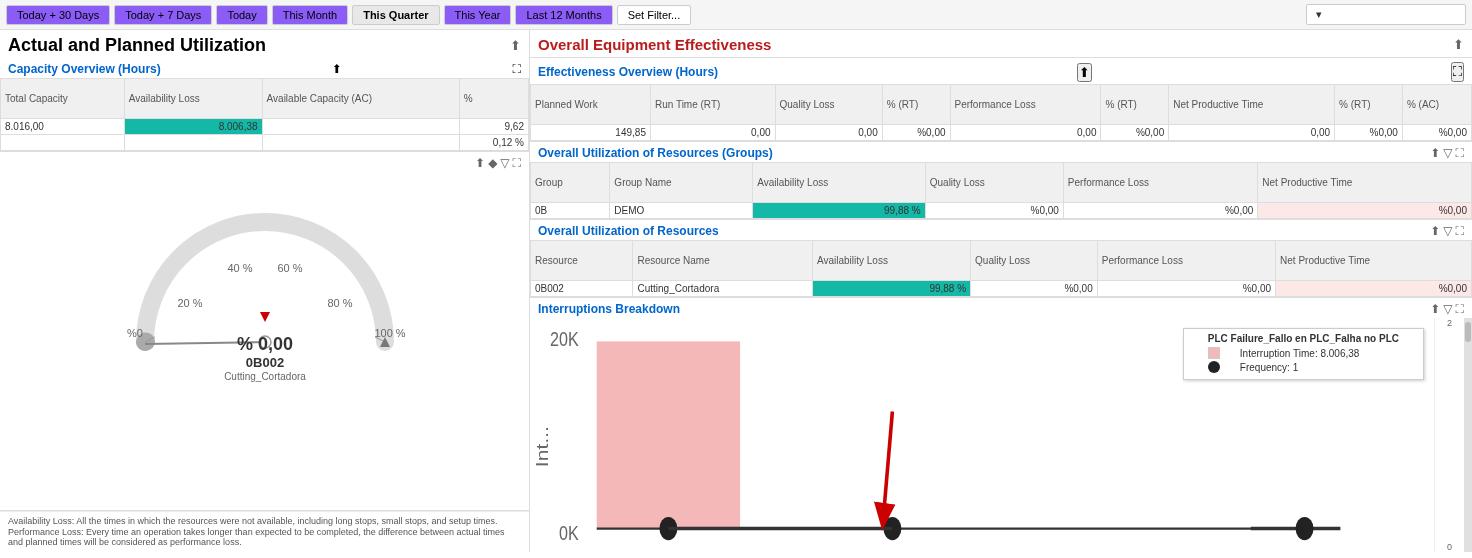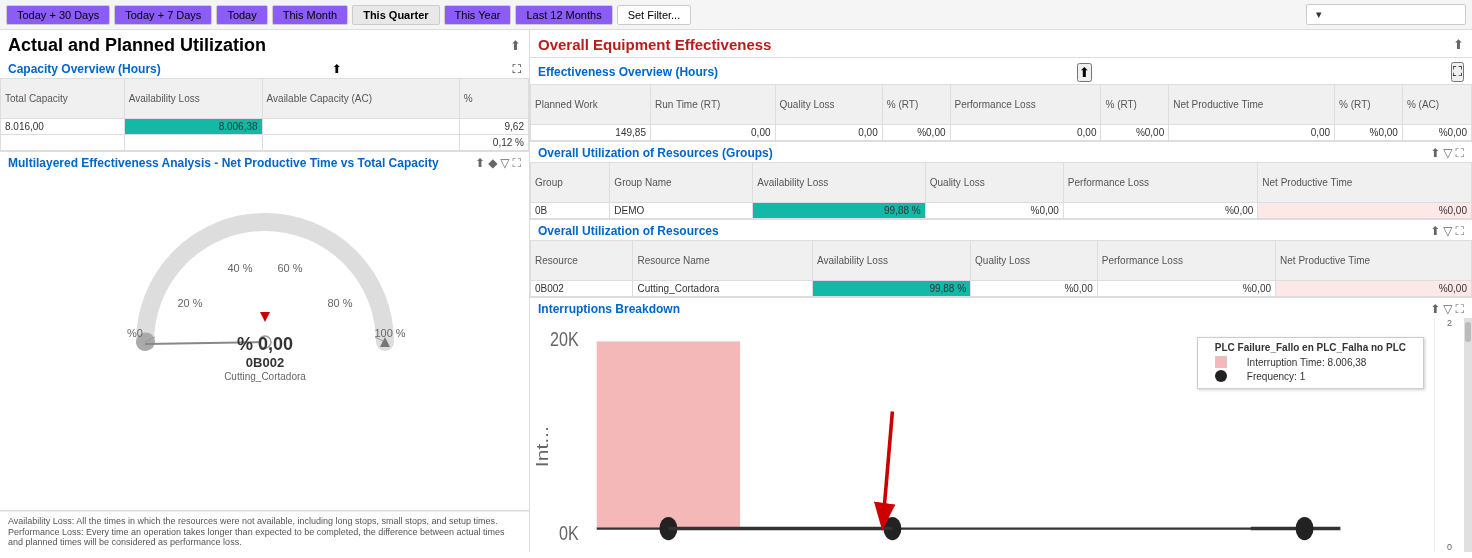--- a/index.html
+++ b/index.html
@@ -74,22 +74,22 @@
     .res-title .icon-btns { margin-left: auto; display: flex; gap: 3px; }
     .res-title .icon-btn { cursor: pointer; font-size: 12px; background: none; border: none; color: #666; }
 
     .interruptions-section { flex: 1; }
     .int-title { font-size: 12px; font-weight: bold; color: #0066cc; padding: 4px 8px 2px; display: flex; align-items: center; gap: 4px; }
     .int-title .icon-btns { margin-left: auto; display: flex; gap: 3px; }
     .int-title .icon-btn { cursor: pointer; font-size: 12px; background: none; border: none; color: #666; }
 
     .tooltip-box {
       position: absolute; background: #fff; border: 1px solid #ccc;
-      padding: 4px 17px; font-size: 10px; z-index: 10;
-      top: 19px; right: 10px; white-space: nowrap;
+      padding: 4px 24px; font-size: 10px; z-index: 10;
+      top: 10px; right: 10px; white-space: nowrap;
       box-shadow: 1px 1px 3px rgba(0,0,0,0.2);
     }
     .tooltip-box .tt-title { font-weight: bold; font-size: 10px; margin-bottom: 3px; }
     .tooltip-box .tt-row { display: flex; align-items: flex-end; gap: 20px; margin-bottom: 2px; }
     .tt-swatch { width: 12px; height: 12px; display: inline-block; }
 
     .scrollbar-right {
       width: 8px; background: #e0e0e0; display: flex; flex-direction: column;
       align-items: center; justify-content: flex-start; padding-top: 4px;
     }
@@ -155,21 +155,20 @@
             <td></td>
             <td></td>
             <td>0,12 %</td>
           </tr>
         </tbody>
       </table>
     </div>
 
     <div class="analysis-section">
       <div class="analysis-title">
-        <span>Multilayered Effectiveness Analysis - Net Productive Time vs Total Capacity</span>
         <div class="icon-btns">
           <button class="icon-btn">⬆</button>
           <button class="icon-btn">◆</button>
           <button class="icon-btn">▽</button>
           <button class="icon-btn">⛶</button>
         </div>
       </div>
 
       <div class="gauge-container">
         <svg class="gauge-svg" viewBox="0 0 320 200">

